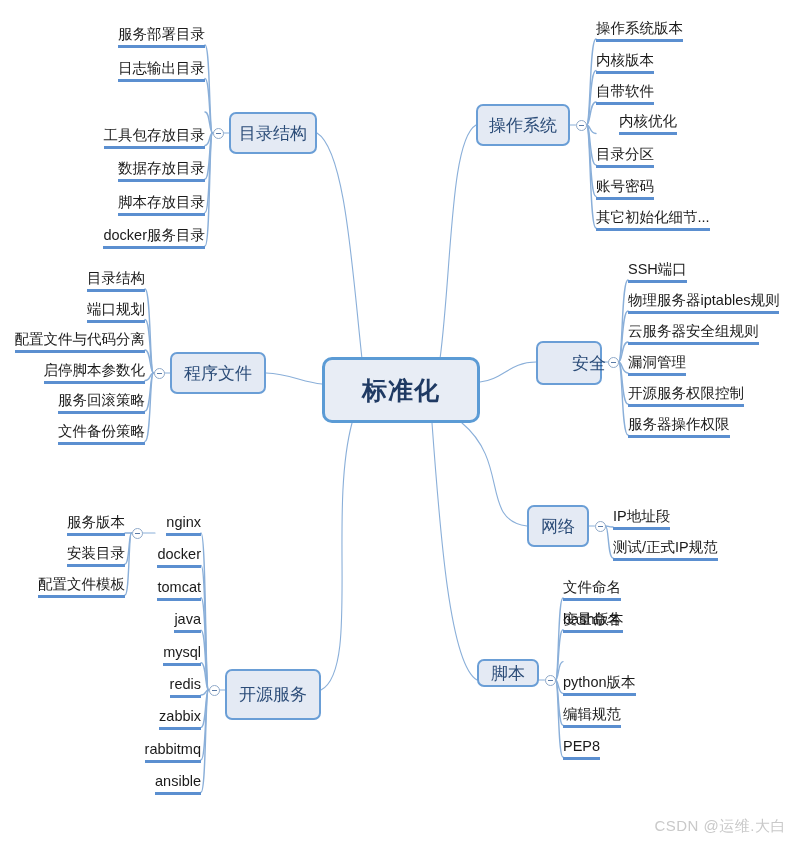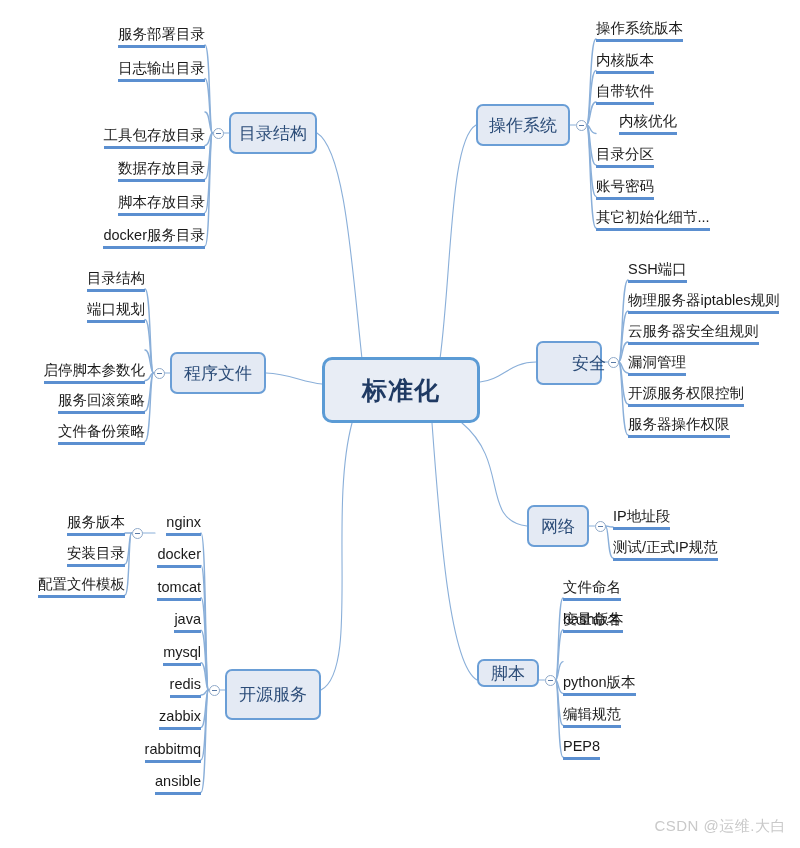--- a/index.html
+++ b/index.html
@@ -196,20 +196,21 @@
     <div class="leaf right" style="top: 49.5px; left: 596px;">内核版本</div>
     <div class="leaf right" style="top: 81px; left: 596px;">自带软件</div>
     <div class="leaf right" style="top: 111px; left: 596px; margin-left: 23px;">内核优化</div>
     <div class="leaf right" style="top: 144px; left: 596px;">目录分区</div>
     <div class="leaf right" style="top: 175.5px; left: 596px;">账号密码</div>
     <div class="leaf right" style="top: 207px; left: 596px;">其它初始化细节...</div>
     <div class="branch-node" style="left: 170px; top: 352px; width: 96px; height: 42px;">程序文件</div>
     <div class="toggle" style="left: 153.5px; top: 367.5px;"></div>
     <div class="leaf left" style="top: 268px; right: 655px;">目录结构</div>
     <div class="leaf left" style="top: 298.5px; right: 655px;">端口规划</div>
+    <div class="leaf left" style="top: 329px; right: 655px;">配置文件与代码分离</div>
     <div class="leaf left" style="top: 359.5px; right: 655px;">启停脚本参数化</div>
     <div class="leaf left" style="top: 390px; right: 655px;">服务回滚策略</div>
     <div class="leaf left" style="top: 420.5px; right: 655px;">文件备份策略</div>
     <div class="branch-node" style="left: 536px; top: 341px; width: 66px; height: 44px; padding-left: 40px;">安全</div>
     <div class="toggle" style="left: 607.5px; top: 356.5px;"></div>
     <div class="leaf right" style="top: 259px; left: 628px;">SSH端口</div>
     <div class="leaf right" style="top: 290px; left: 628px;">物理服务器iptables规则</div>
     <div class="leaf right" style="top: 321px; left: 628px;">云服务器安全组规则</div>
     <div class="leaf right" style="top: 352px; left: 628px;">漏洞管理</div>
     <div class="leaf right" style="top: 383px; left: 628px;">开源服务权限控制</div>

